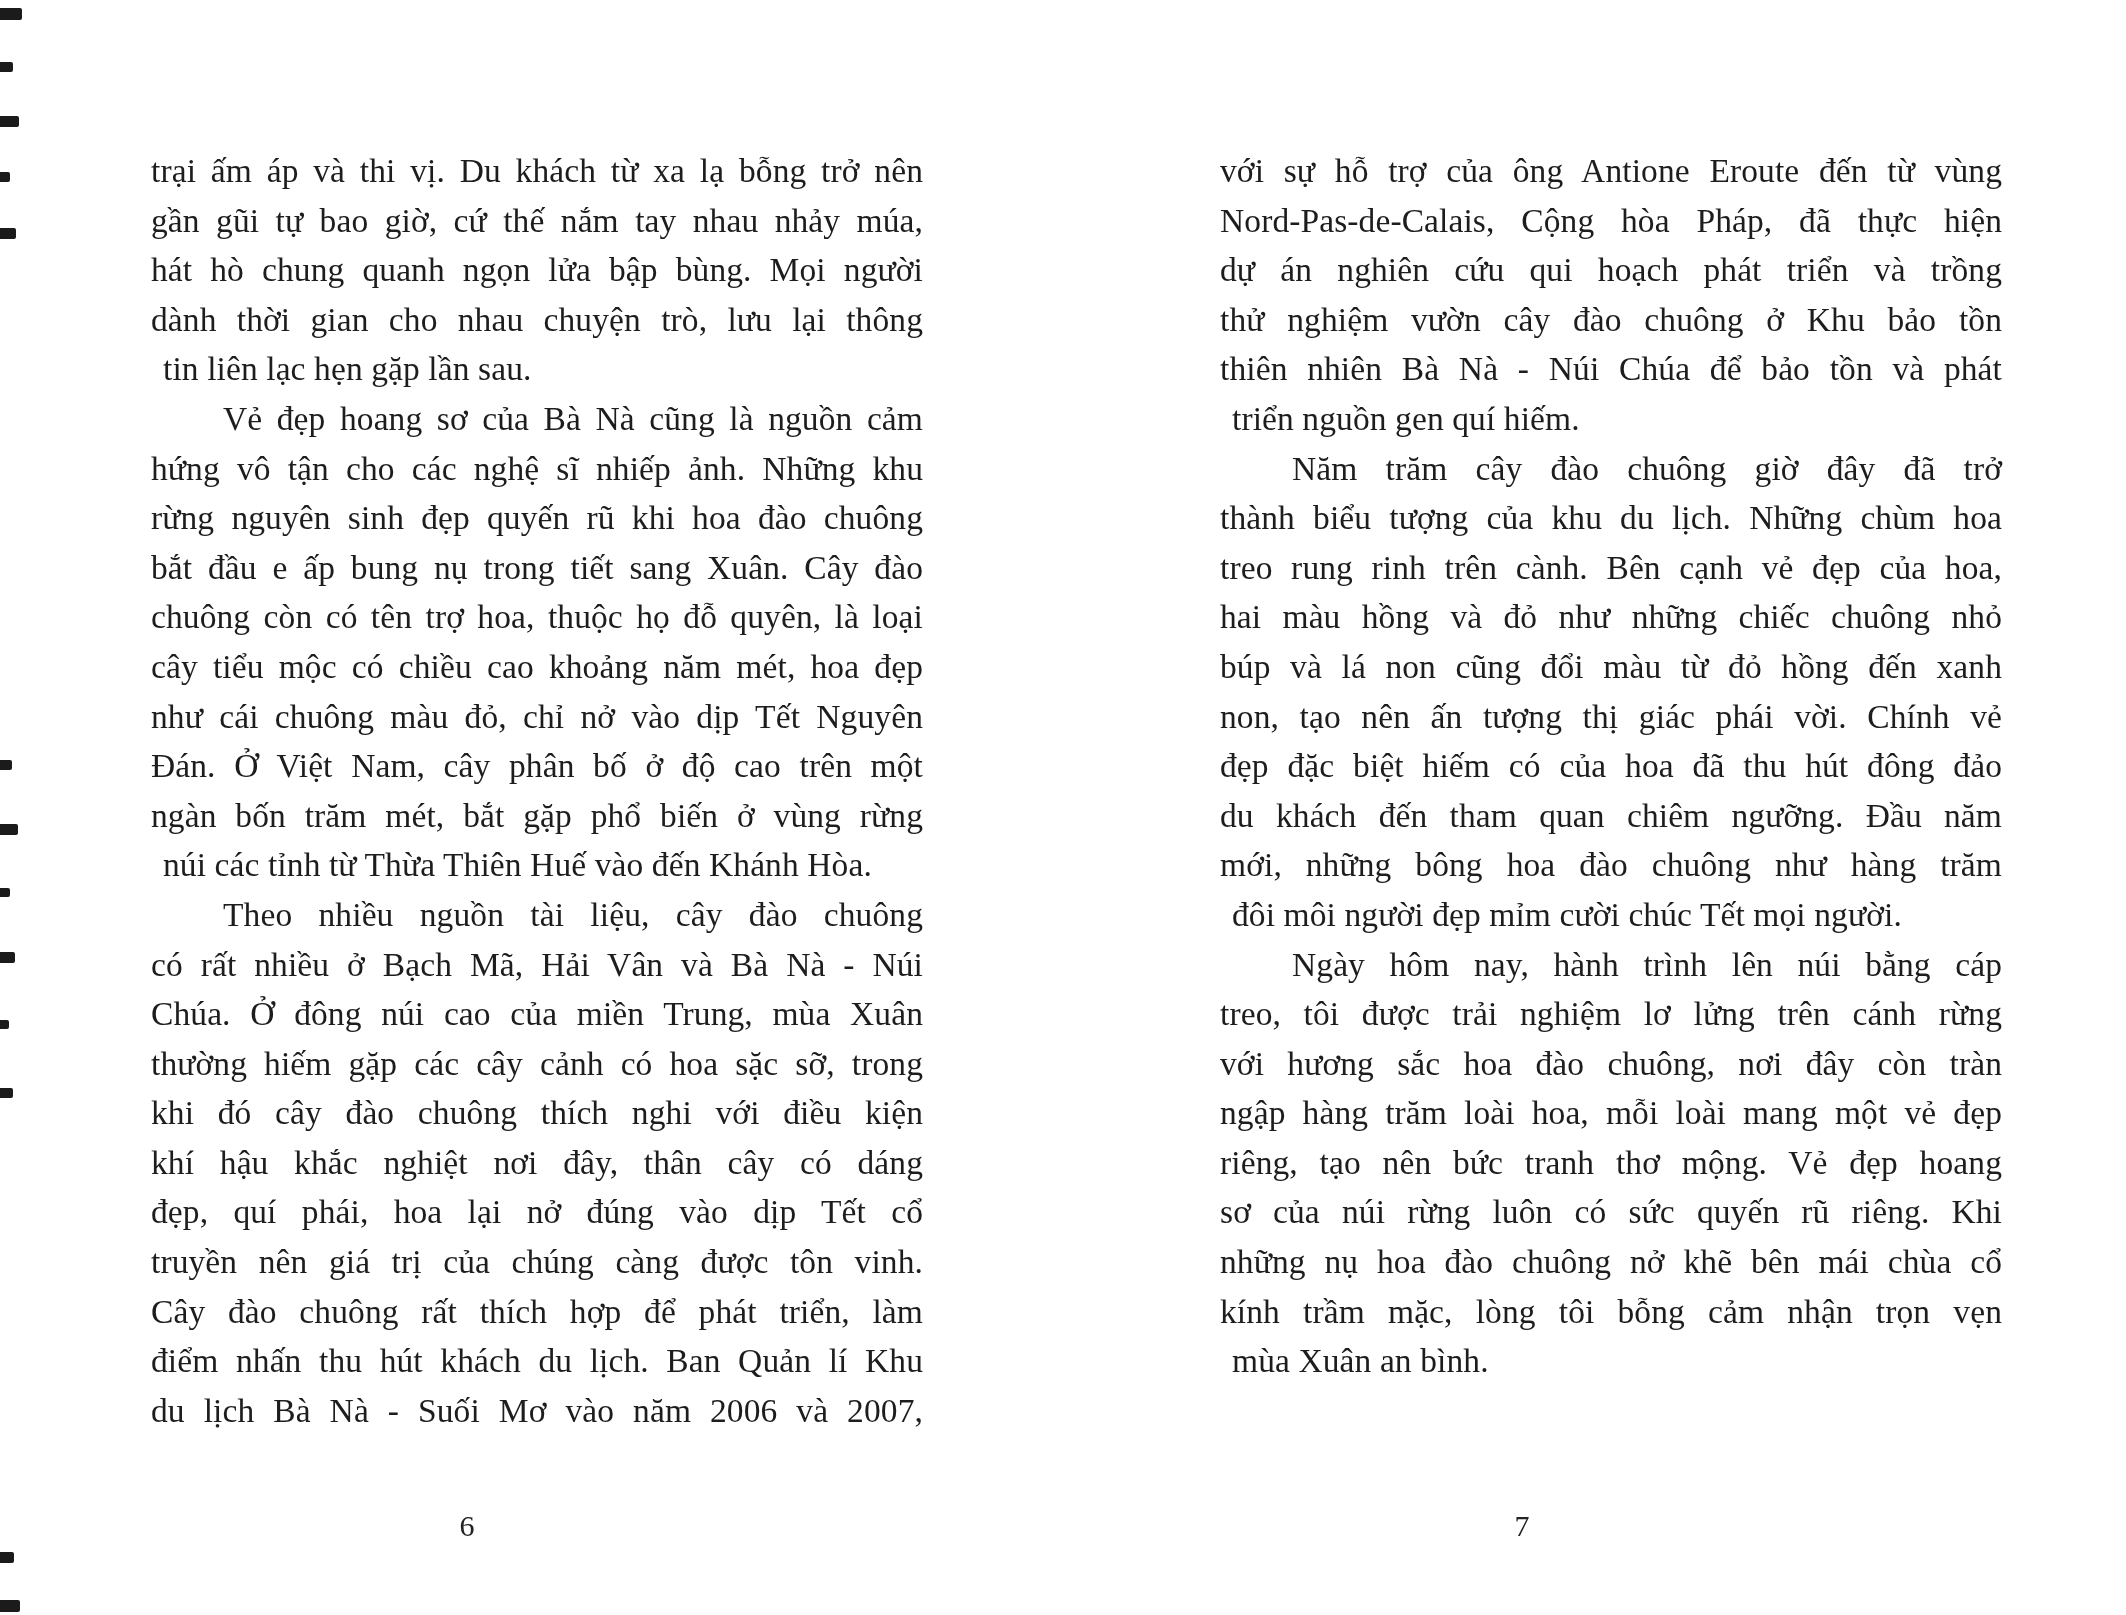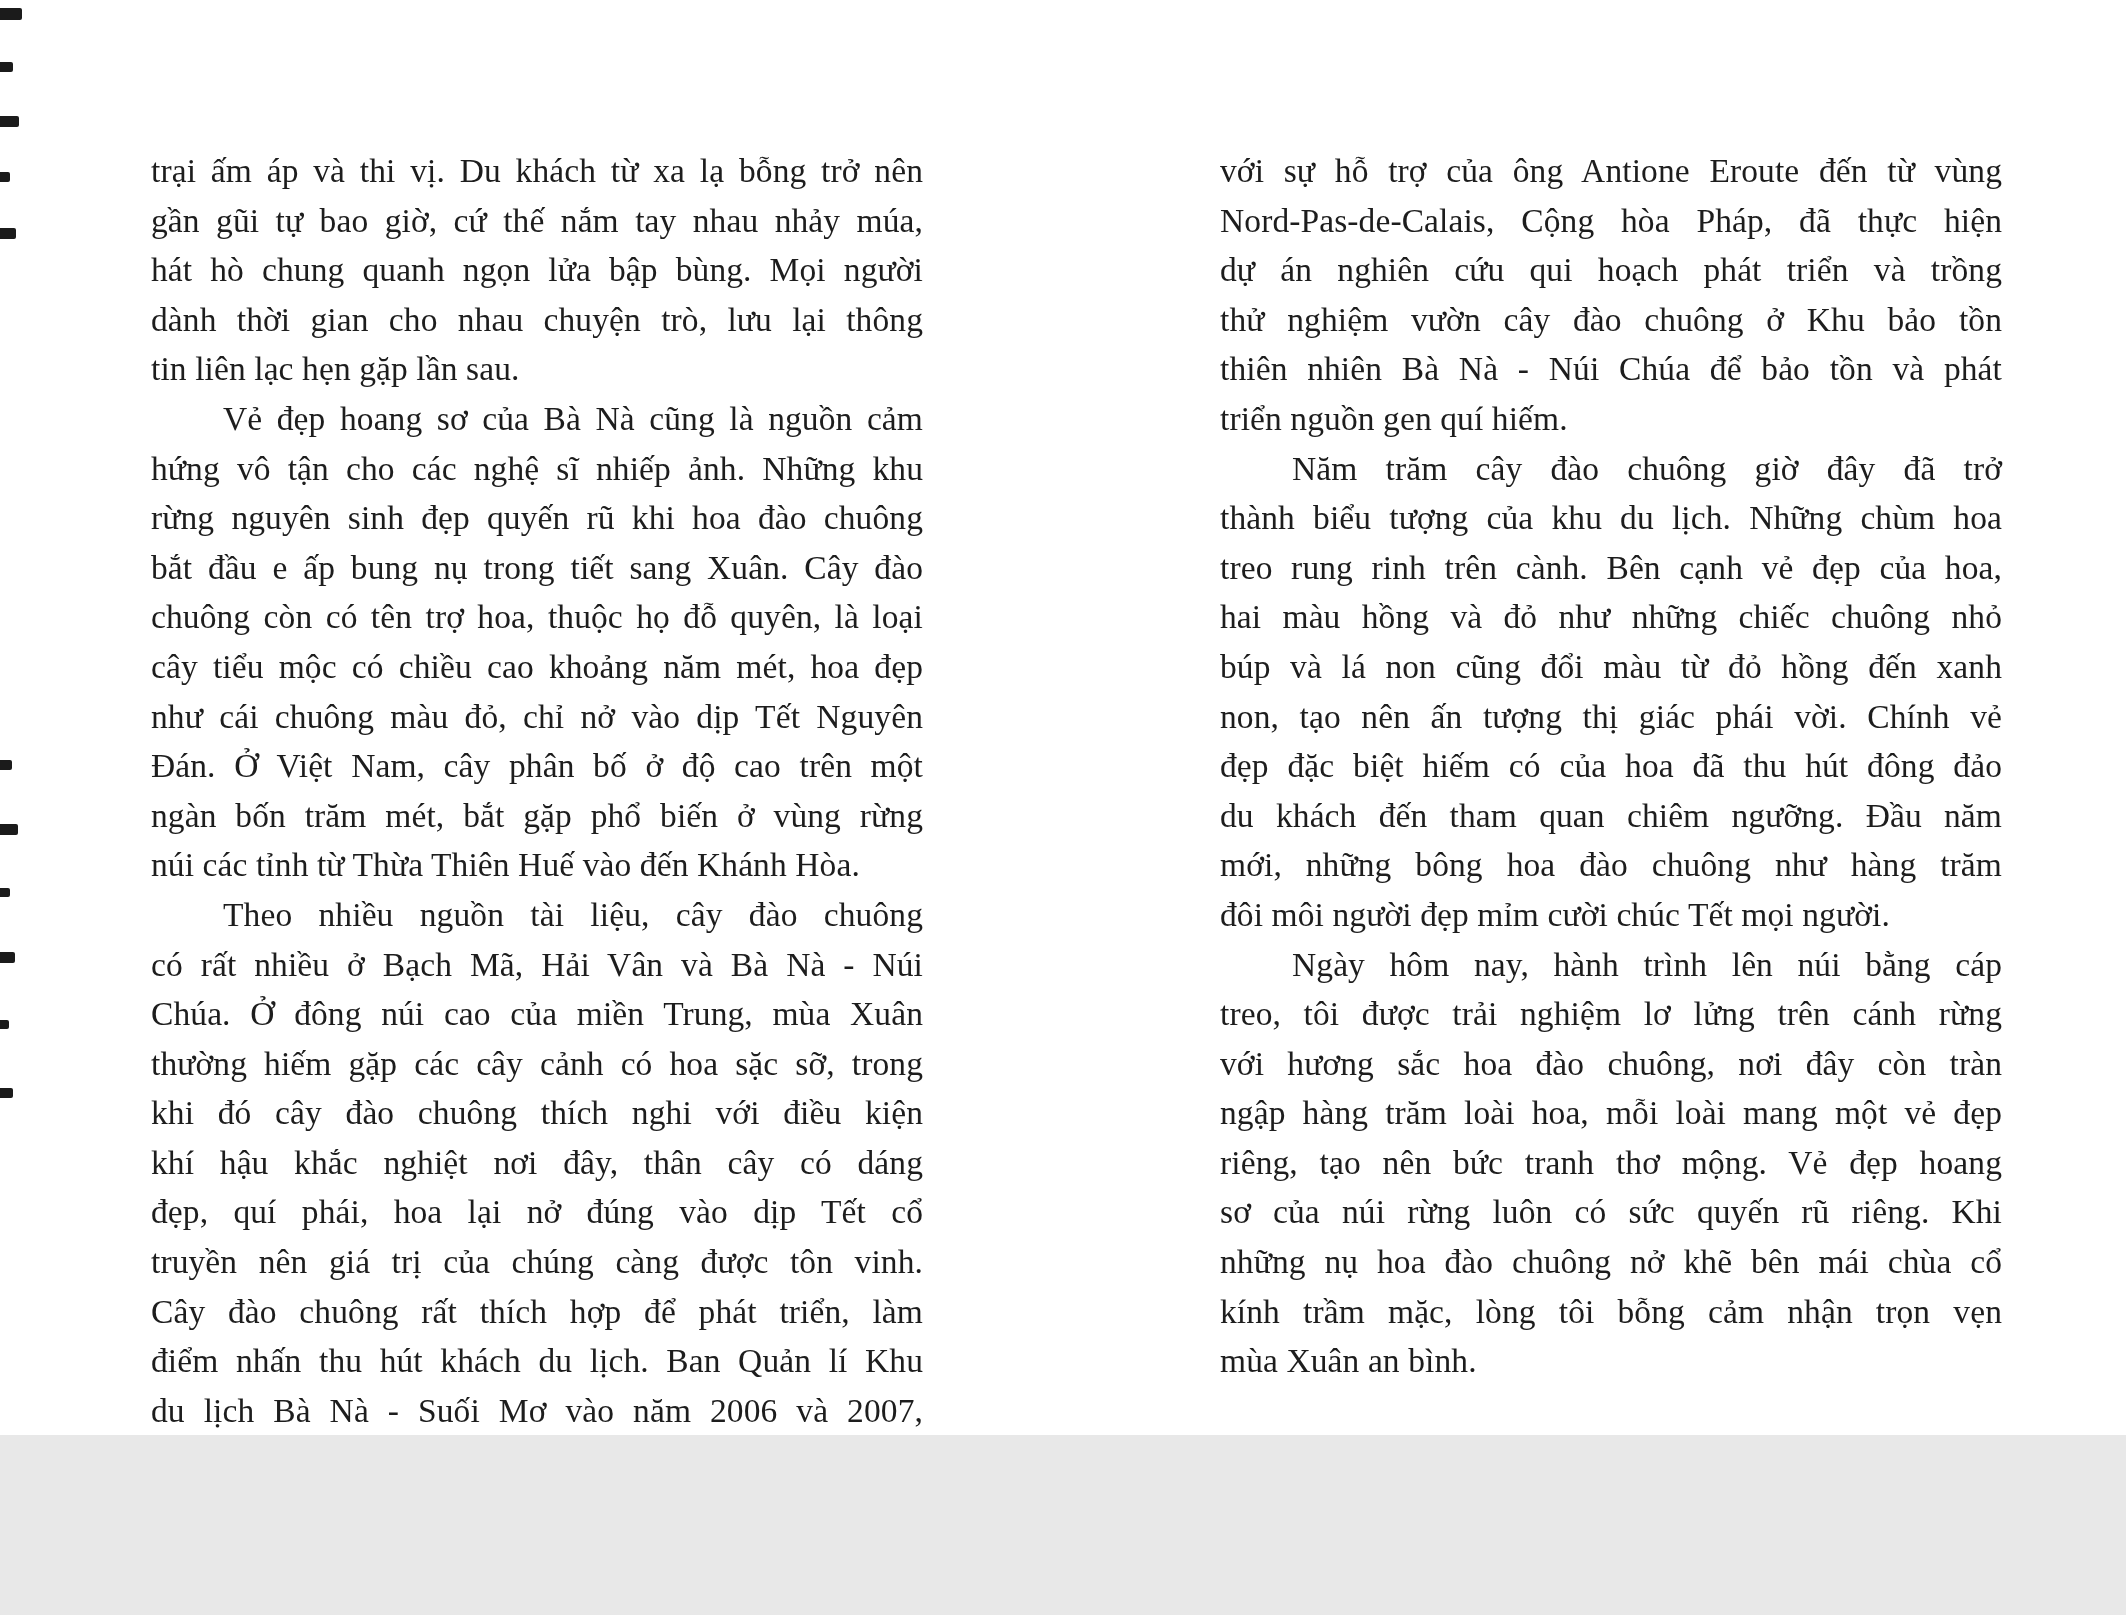--- a/index.html
+++ b/index.html
@@ -1,40 +1,40 @@
 <!DOCTYPE html>
 <html><head>
 <meta charset="utf-8">
 <style>
   html, body { margin: 0; padding: 0; background: #e8e8e8; }
   .spread {
     position: relative;
     width: 2126px;
-    height: 1435px;
+    height: 1615px;
     background: #ffffff;
     overflow: hidden;
     font-family: "Liberation Serif", "DejaVu Serif", serif;
     color: #1d1d1d;
   }
   .textblock {
     position: absolute;
     top: 146px;
     font-size: 33.5px;
     line-height: 49.6px;
     letter-spacing: 0.1px;
   }
   #text-left  { left: 151px;  width: 772px; }
   #text-right { left: 1220px; width: 782px; }
   .line {
     white-space: nowrap;
     text-align: justify;
     text-align-last: justify;
     -moz-text-align-last: justify;
   }
-  .line.end   { text-align-last: left; -moz-text-align-last: left; }
+  .line.end   { text-align-last: left; margin-left: 12px; -moz-text-align-last: left; }
   .line.indent { text-indent: 72px; }
   .pagenum {
     position: absolute;
     top: 1506px;
     width: 70px;
     font-size: 30px;
     line-height: 40px;
     text-align: center;
     color: #222222;
   }

